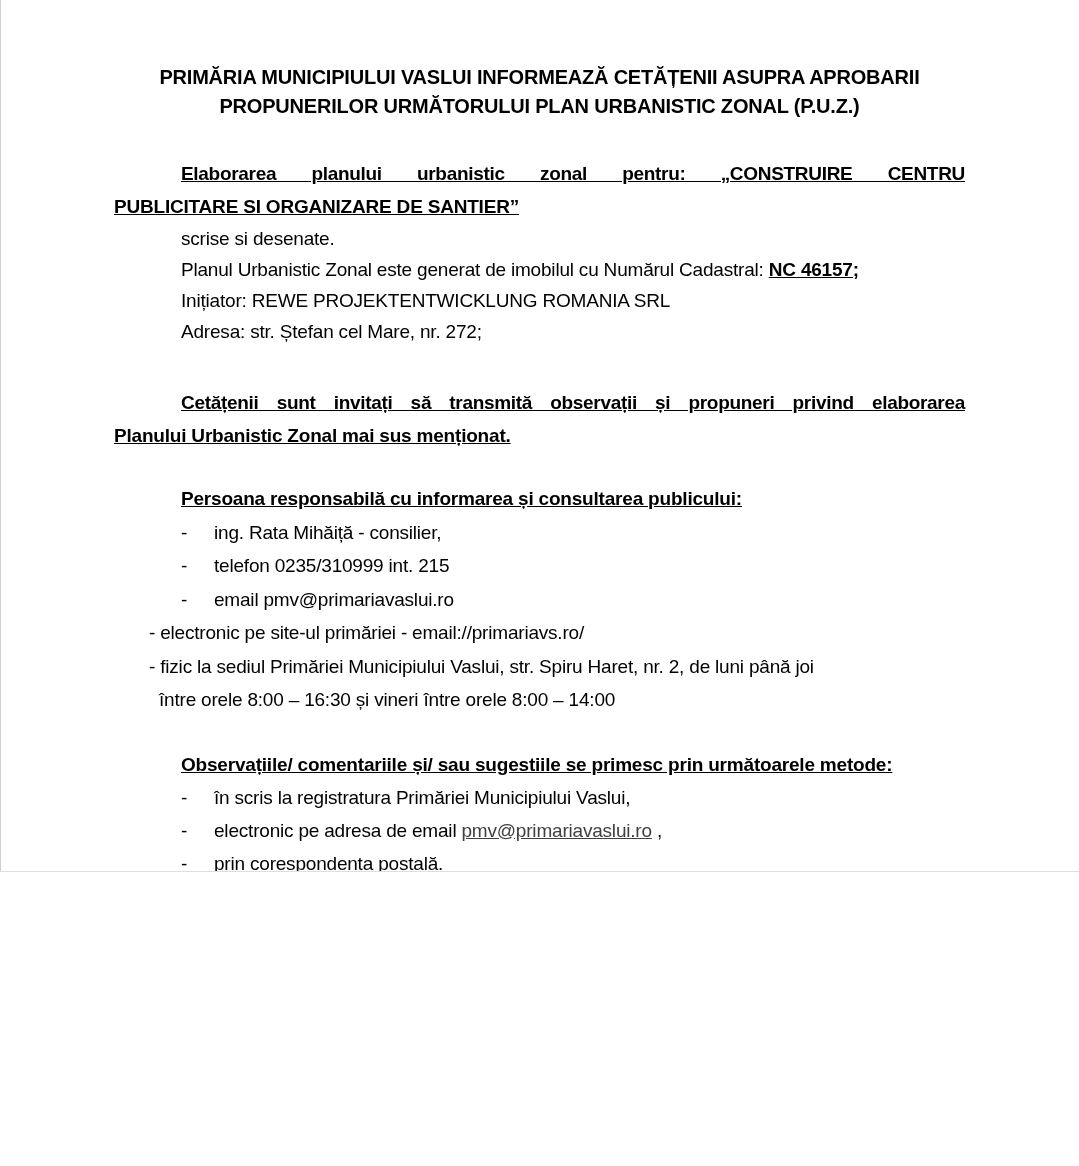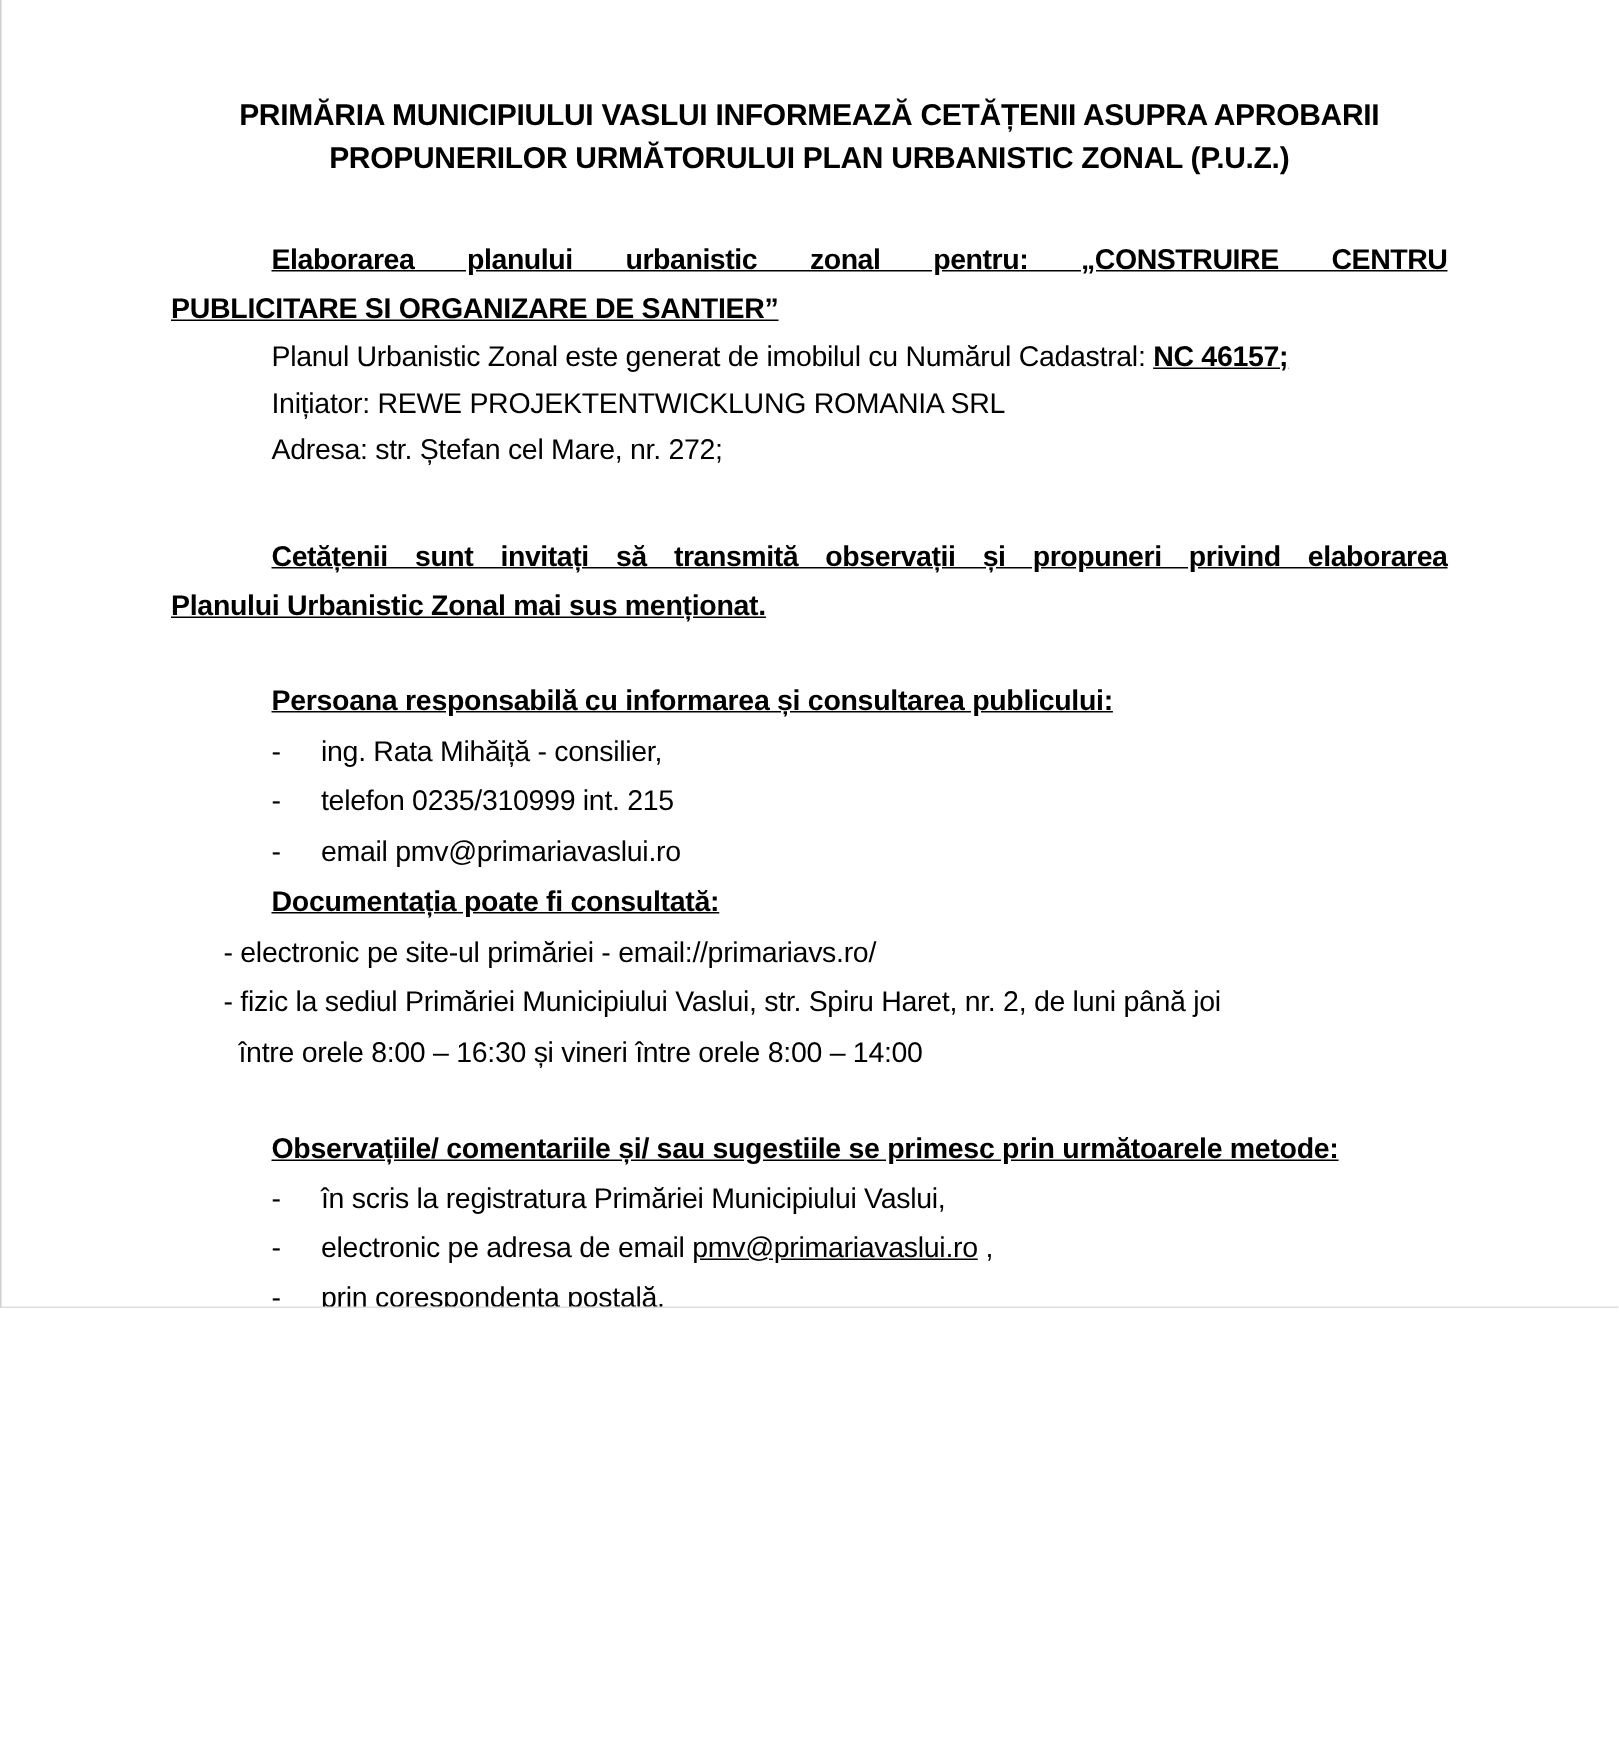--- a/index.html
+++ b/index.html
@@ -47,21 +47,21 @@
   .sec-details .ln { line-height: 31px; }
   .sec-invitation { margin-top: 39px; }
   .sec-contact { margin-top: 30px; }
   .sec-contact .ln, .sec-consultare .ln { line-height: 33.5px; }
   .sec-observatii { margin-top: 31px; }
 
   .dash-item { display: flex; }
   .dash { display: inline-block; width: 33px; flex: none; }
 
   .link {
-    color: #000000;
+    color: #404040;
     text-decoration: underline;
     cursor: pointer;
   }
 </style>
 </head>
 <body>
 
 <div class="page">
   <div class="content">
 
@@ -69,20 +69,21 @@
       <div class="title-line">PRIMĂRIA MUNICIPIULUI VASLUI INFORMEAZĂ CETĂȚENII ASUPRA APROBARII</div>
       <div class="title-line">PROPUNERILOR URMĂTORULUI PLAN URBANISTIC ZONAL (P.U.Z.)</div>
     </div>
 
     <div class="sec-elaborarea">
       <div class="ln b just ind1">Elaborarea planului urbanistic zonal pentru: „CONSTRUIRE CENTRU</div>
       <div class="ln b">PUBLICITARE SI ORGANIZARE DE SANTIER”</div>
     </div>
 
     <div class="sec-details">
+      <div class="ln ind">scrise si desenate.</div>
       <div class="ln ind"><span>Planul Urbanistic Zonal este generat de imobilul cu Numărul Cadastral: </span><span class="b">NC 46157;</span></div>
       <div class="ln ind">Inițiator: REWE PROJEKTENTWICKLUNG ROMANIA SRL</div>
       <div class="ln ind">Adresa: str. Ștefan cel Mare, nr. 272;</div>
     </div>
 
     <div class="sec-invitation">
       <div class="ln b just ind1">Cetățenii sunt invitați să transmită observații și propuneri privind elaborarea</div>
       <div class="ln b">Planului Urbanistic Zonal mai sus menționat.</div>
     </div>
 
@@ -96,21 +97,20 @@
         <span class="dash">-</span>
           <span>telefon 0235/310999 int. 215</span>
       </div>
       <div class="ln ind dash-item">
         <span class="dash">-</span>
           <span>email pmv@primariavaslui.ro</span>
       </div>
     </div>
 
     <div class="sec-consultare">
-      <div class="ln b ind">Documentația poate fi consultată:</div>
       <div class="ln cind">- electronic pe site-ul primăriei - email://primariavs.ro/</div>
       <div class="ln cind">- fizic la sediul Primăriei Municipiului Vaslui, str. Spiru Haret, nr. 2, de luni până joi</div>
       <div class="ln cind2">între orele 8:00 – 16:30 și vineri între orele 8:00 – 14:00</div>
     </div>
 
     <div class="sec-observatii">
       <div class="ln b ind">Observațiile/ comentariile și/ sau sugestiile se primesc prin următoarele metode:</div>
       <div class="ln ind dash-item">
         <span class="dash">-</span>
           <span>în scris la registratura Primăriei Municipiului Vaslui,</span>

